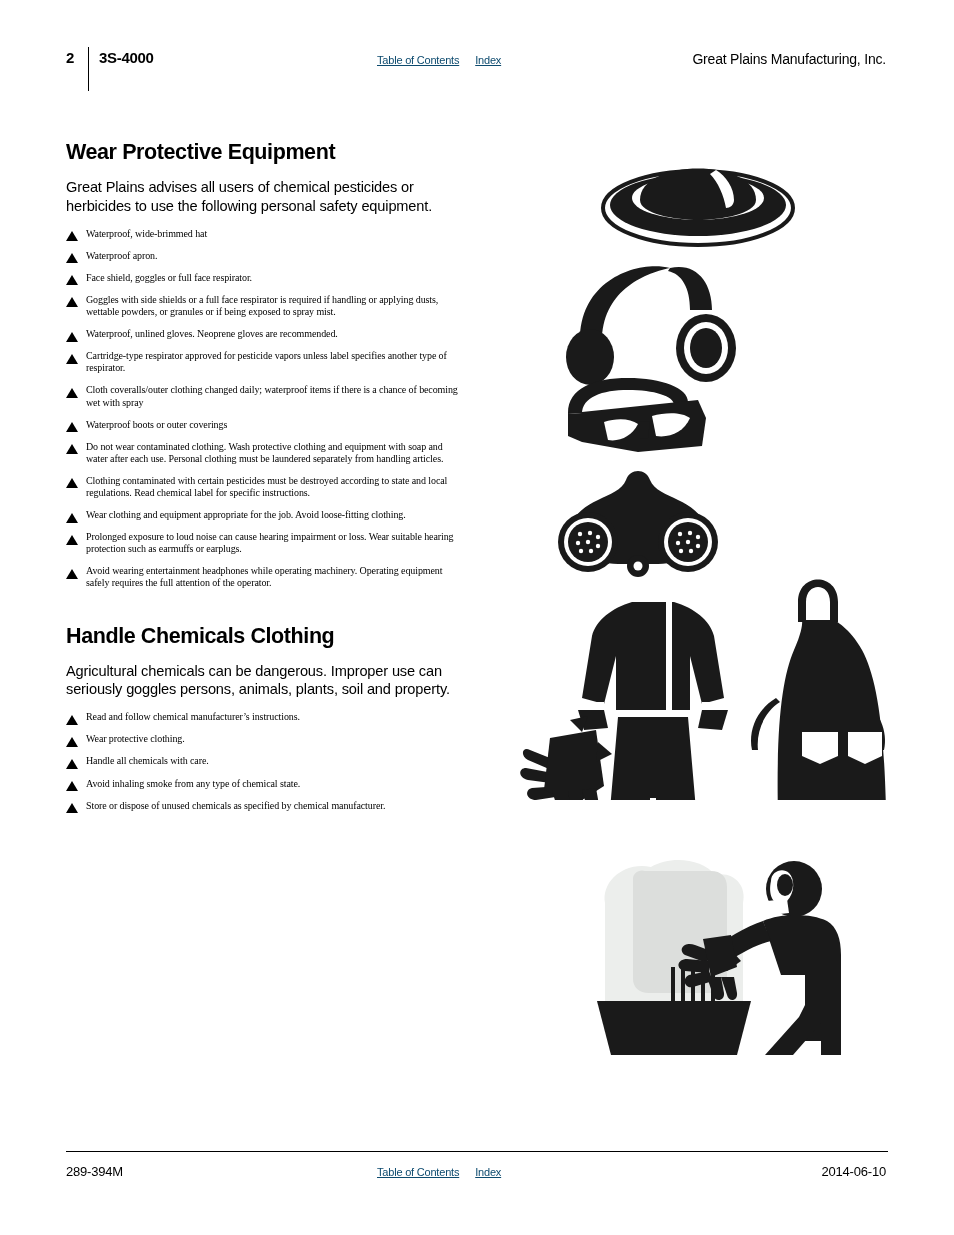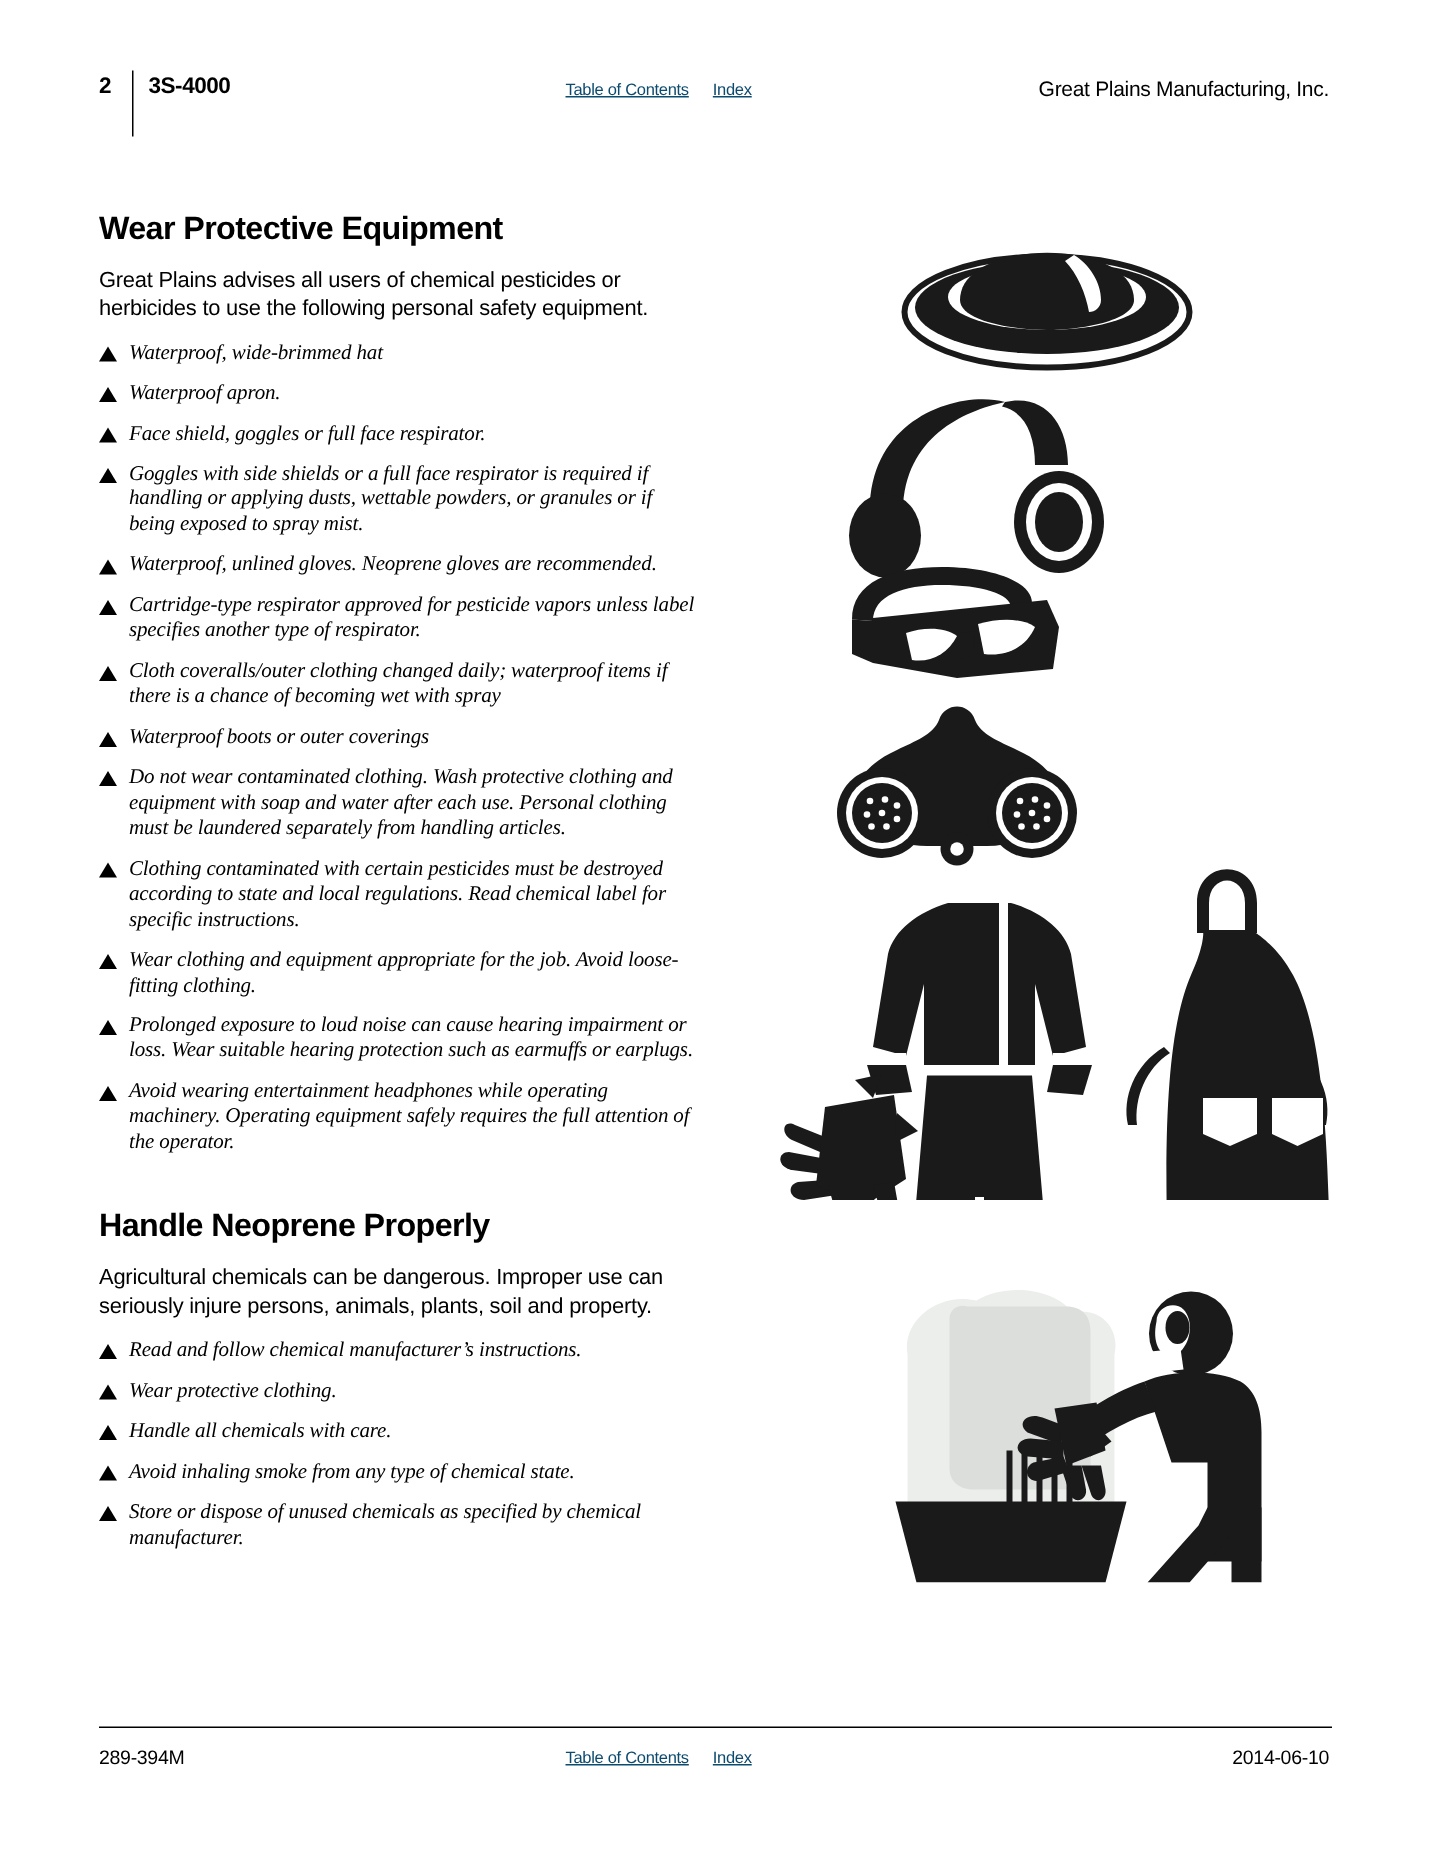--- a/index.html
+++ b/index.html
@@ -134,22 +134,21 @@
     letter-spacing: -0.15px;
     margin: 0 0 12px 0;
     max-width: 392px;
   }
   .bullets { margin: 0; padding: 0; list-style: none; }
   .bullet {
     position: relative;
     padding-left: 20px;
     margin-bottom: 10px;
     font-family: "Liberation Serif", serif;
-    font-style: italic;
-    font-size: 14px;
+    font-size: 10px;
     line-height: 1.21;
     letter-spacing: -0.1px;
     max-width: 392px;
   }
   .bullet:last-child { margin-bottom: 0; }
   .bullet .tri {
     position: absolute;
     left: 0;
     top: 3.5px;
     width: 0;
@@ -215,22 +214,22 @@
         <li class="bullet"><span class="tri"></span><span>Waterproof boots or outer coverings</span></li>
         <li class="bullet"><span class="tri"></span><span>Do not wear contaminated clothing. Wash protective clothing and equipment with soap and water after each use. Personal clothing must be laundered separately from handling articles.</span></li>
         <li class="bullet"><span class="tri"></span><span>Clothing contaminated with certain pesticides must be destroyed according to state and local regulations. Read chemical label for specific instructions.</span></li>
         <li class="bullet"><span class="tri"></span><span>Wear clothing and equipment appropriate for the job. Avoid loose-fitting clothing.</span></li>
         <li class="bullet"><span class="tri"></span><span>Prolonged exposure to loud noise can cause hearing impairment or loss. Wear suitable hearing protection such as earmuffs or earplugs.</span></li>
         <li class="bullet"><span class="tri"></span><span>Avoid wearing entertainment headphones while operating machinery. Operating equipment safely requires the full attention of the operator.</span></li>
       </ul>
     </div>
 
     <div class="section-2">
-      <h1 class="sec-title">Handle Neoprene Properly</h1>
-      <p class="sec-intro">Agricultural chemicals can be dangerous. Improper use can seriously injure persons, animals, plants, soil and property.</p>
+      <h1 class="sec-title">Handle Chemicals Clothing</h1>
+      <p class="sec-intro">Agricultural chemicals can be dangerous. Improper use can seriously goggles persons, animals, plants, soil and property.</p>
       <ul class="bullets">
         <li class="bullet"><span class="tri"></span><span>Read and follow chemical manufacturer’s instructions.</span></li>
         <li class="bullet"><span class="tri"></span><span>Wear protective clothing.</span></li>
         <li class="bullet"><span class="tri"></span><span>Handle all chemicals with care.</span></li>
         <li class="bullet"><span class="tri"></span><span>Avoid inhaling smoke from any type of chemical state.</span></li>
         <li class="bullet"><span class="tri"></span><span>Store or dispose of unused chemicals as specified by chemical manufacturer.</span></li>
       </ul>
     </div>
   </div>
 

